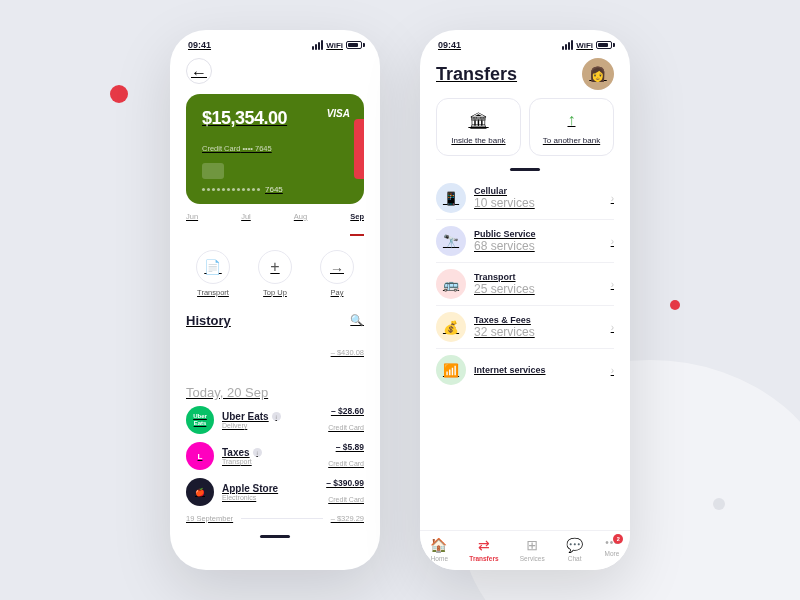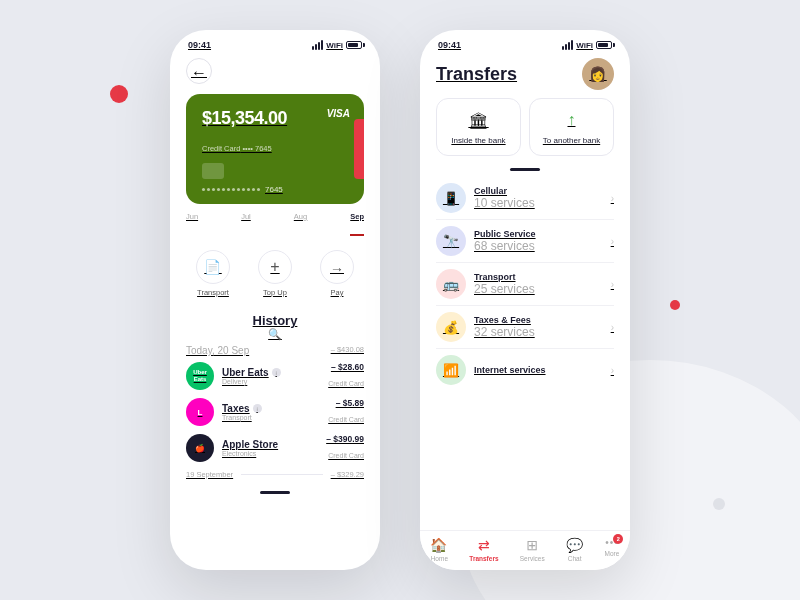--- a/index.html
+++ b/index.html
@@ -249,36 +249,36 @@
     }
 
     
     .history-section {
       padding: 6px 16px 0;
     }
     .history-header {
       display: flex;
       justify-content: space-between;
       align-items: center;
-      margin-bottom: 4px;
-      flex-direction: column;
+      margin-bottom: 20px;
     }
     .history-title {
       font-size: 13px;
       font-weight: 700;
       color: #1a1a2e;
     }
     .history-date-row {
       display: flex;
       justify-content: space-between;
       margin-bottom: 6px;
     }
     .history-date {
-      font-size: 10px;
-      color: #aaa;
+      font-size: 13px;
+      color: #aaa;
+      margin-top: 37px;
     }
     .history-amount-header {
       font-size: 7.5px;
       color: #aaa;
     }
     .history-item {
       display: flex;
       align-items: center;
       margin-bottom: 8px;
       gap: 8px;

